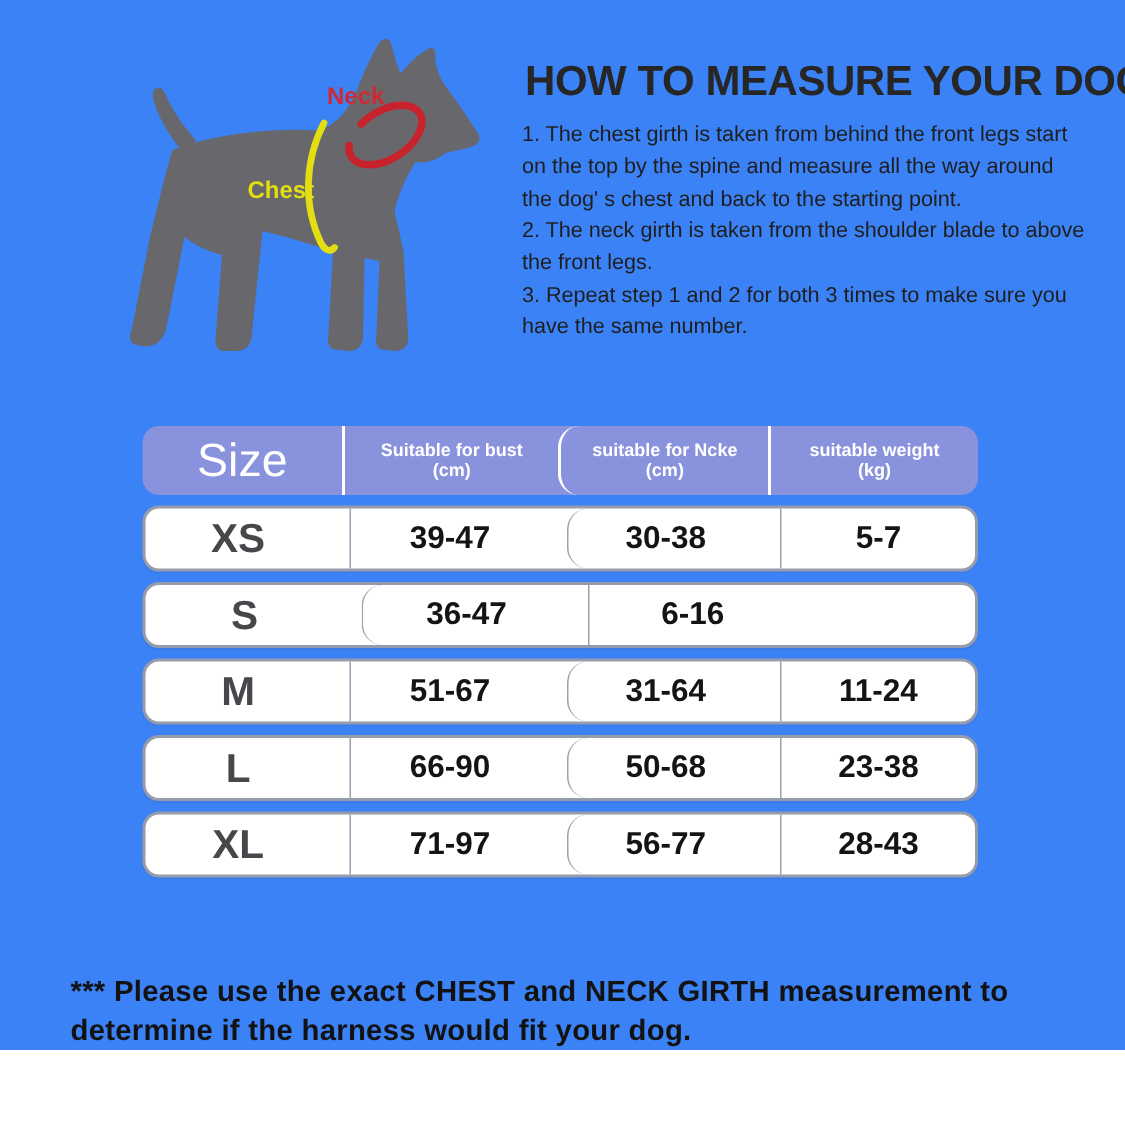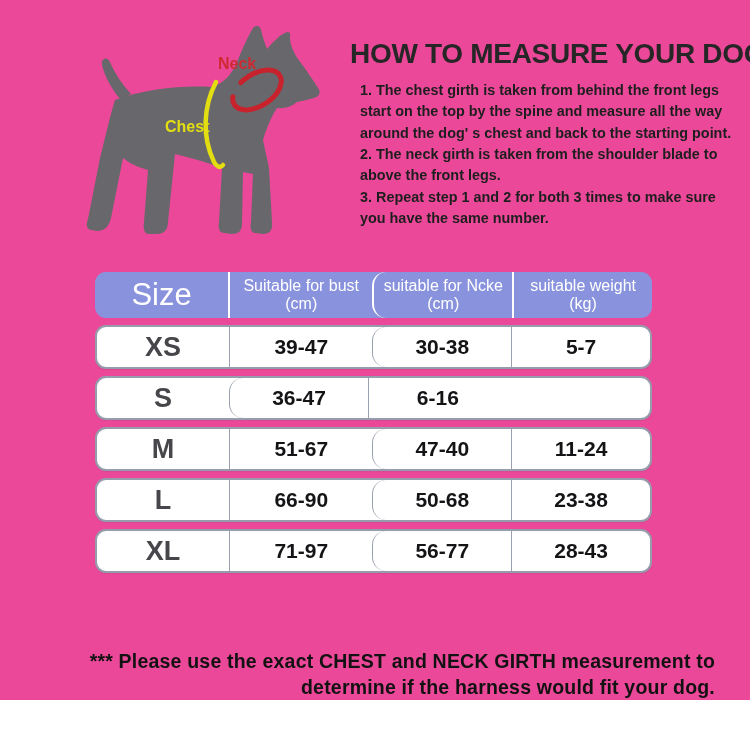--- a/index.html
+++ b/index.html
@@ -1,65 +1,65 @@
 <!DOCTYPE html>
 <html><head>
 <meta charset="utf-8">
 <style>
   * { margin:0; padding:0; box-sizing:border-box; }
   html,body { background:#ffffff; }
   .page {
-    position:relative; width:750px; height:700px; background:#ec4899;
+    position:relative; width:750px; height:700px; background:#3b82f6;
     font-family:"Liberation Sans", sans-serif; overflow:hidden;
   }
 
   
   .diagram { position:absolute; left:85px; top:22px; width:240px; height:225px; }
 
   
   .guide-title {
     position:absolute; left:350px; top:38px; width:372px;
     font-size:28px; font-weight:700; letter-spacing:-0.3px; color:#262626;
     white-space:nowrap;
   }
   .steps {
-    position:absolute; left:360px; top:80px; width:378px;
-    font-size:14.4px; font-weight:700; color:#1e1e1e; line-height:1.48;
+    position:absolute; left:348px; top:80px; width:378px;
+    font-size:14.4px; font-weight:400; color:#1e1e1e; line-height:1.48;
   }
   .steps p { margin:0; }
 
   
-  .size-table { position:absolute; left:95px; top:272px; width:557px; }
+  .size-table { position:absolute; left:95px; top:284px; width:557px; }
   .thead {
     display:flex; height:46px; background:#8992dc; border-radius:11px;
     color:#ffffff; overflow:hidden; align-items:stretch;
   }
   .th { display:flex; flex-direction:column; justify-content:center; align-items:center;
         text-align:center; border-left:2px solid #ffffff; }
   .th:first-child { border-left:none; }
   .th-size { width:23.9%; font-size:31px; font-weight:400; }
-  .th-col  { font-size:16px; font-weight:400; line-height:1.12; }
+  .th-col  { font-size:12px; font-weight:700; line-height:1.12; }
   .w-bust { width:25.9%; } .w-neck { width:25.1%;border-radius:14px; } .w-wt { width:25.1%; }
   .trow {
     display:flex; height:44px; margin-top:7px; background:#ffffff;
     border:2px solid #969cab; border-radius:11px; align-items:stretch;
     box-shadow:0 1px 1px rgba(60,70,100,0.10);
+    gap:12px;
   }
   .td { display:flex; align-items:center; justify-content:center;
         border-left:1.5px solid #9aa0af; }
   .td:first-child { border-left:none; }
   .td-size { width:23.9%; font-size:27px; font-weight:700; color:#46464b; }
   .td-val  { font-size:21px; font-weight:700; color:#141417;text-align:right; }
 
   
   .footnote {
     position:absolute; left:47px; top:649px; width:668px;
     font-size:19.5px; font-weight:700; color:#121212; line-height:1.32;
     letter-spacing:0.2px;
-    text-align:right;
   }
 </style>
 </head>
 <body>
 
 <div class="page">
 
   <svg class="diagram" viewBox="0 0 240 225">
 
     <path fill="#68686c" d="M 36,78 C 27,68 19,53 17,43 C 16,36 22,34 25,40 C 30,52 38,63 46,72 Z"></path>
@@ -144,21 +144,21 @@
       <div class="td td-val w-wt">5-7</div>
     </div>
     <div class="trow">
       <div class="td td-size">S</div>
       <div class="td td-val w-neck">36-47</div>
       <div class="td td-val w-wt">6-16</div>
     </div>
     <div class="trow">
       <div class="td td-size">M</div>
       <div class="td td-val w-bust">51-67</div>
-      <div class="td td-val w-neck">47-40</div>
+      <div class="td td-val w-neck">31-64</div>
       <div class="td td-val w-wt">11-24</div>
     </div>
     <div class="trow">
       <div class="td td-size">L</div>
       <div class="td td-val w-bust">66-90</div>
       <div class="td td-val w-neck">50-68</div>
       <div class="td td-val w-wt">23-38</div>
     </div>
     <div class="trow">
       <div class="td td-size">XL</div>

